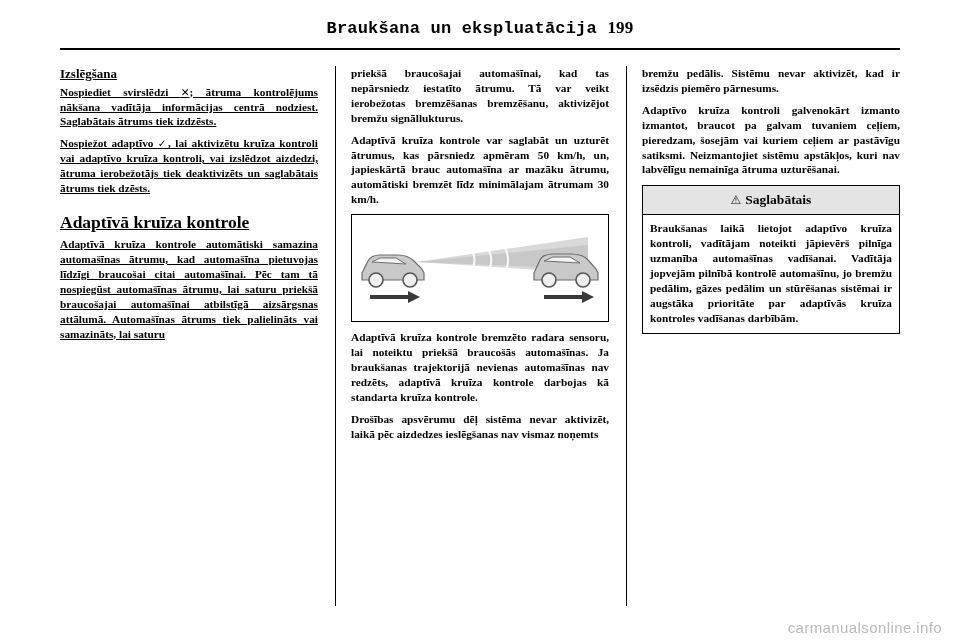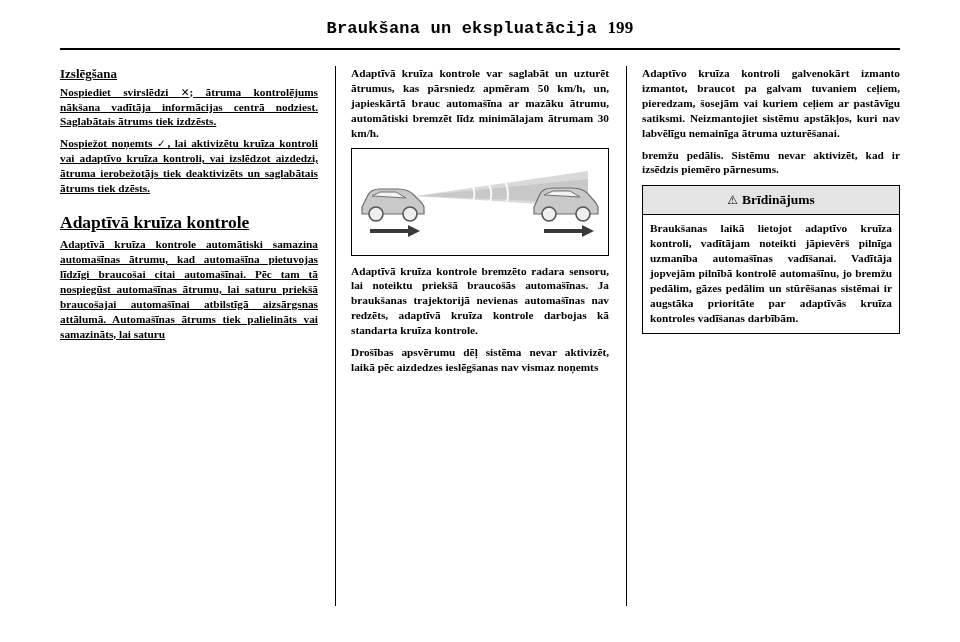--- a/index.html
+++ b/index.html
@@ -162,26 +162,27 @@
   <div class="header-rule"></div>
 
   <div class="columns">
 
     <div class="divider div1"></div>
     <div class="divider div2"></div>
 
     <div class="col col1">
       <h2 class="sub">Izslēgšana</h2>
       <p><span>Nospiediet svirslēdzi </span><span class="sym">✕</span><span>; ātruma kontrolējums nākšana vadītāja informācijas centrā nodziest. Saglabātais ātrums tiek izdzēsts.</span></p>
-      <p><span>Nospiežot noņemts </span><span class="sym">✓</span><span>, lai aktivizētu kruīza kontroli vai adaptīvo kruīza kontroli, vai izslēdzot aizdedzi, ātruma ierobežotājs tiek deaktivizēts un saglabātais ātrums tiek dzēsts.</span></p>
+      <p><span>Nospiežot adaptīvo </span><span class="sym">✓</span><span>, lai aktivizētu kruīza kontroli vai adaptīvo kruīza kontroli, vai izslēdzot aizdedzi, ātruma ierobežotājs tiek deaktivizēts un saglabātais ātrums tiek dzēsts.</span></p>
       <h1 class="main">Adaptīvā kruīza kontrole</h1>
       <p>Adaptīvā kruīza kontrole automātiski samazina automašīnas ātrumu, kad automašīna pietuvojas līdzīgi braucošai citai automašīnai. Pēc tam tā nospiegūst automašīnas ātrumu, lai saturu priekšā braucošajai automašīnai atbilstīgā aizsārgsnas attālumā. Automašīnas ātrums tiek palielināts vai samazināts, lai saturu</p>
     </div>
 
     <div class="col col2">
+      <p>priekšā braucošajai automašīnai, kad tas nepārsniedz iestatīto ātrumu. Tā var veikt ierobežotas bremzēšanas bremzēšanu, aktivizējot bremžu signāllukturus.</p>
       <p>Adaptīvā kruīza kontrole var saglabāt un uzturēt ātrumus, kas pārsniedz apmēram 50 km/h, un, japieskārtā brauc automašīna ar mazāku ātrumu, automātiski bremzēt līdz minimālajam ātrumam 30 km/h.</p>
 
       <div class="figure">
         <svg width="256" height="106" viewBox="0 0 256 106" xmlns="http://www.w3.org/2000/svg">
           <rect x="0" y="0" width="256" height="106" fill="#ffffff"></rect>
 
           <polygon points="64,47 236,22 236,58" fill="#d9d9d9"></polygon>
           <polygon points="64,47 236,30 236,54" fill="#c8c8c8"></polygon>
 
           <g stroke="#ffffff" stroke-width="2" fill="none" opacity="0.9">
@@ -211,26 +212,27 @@
             <polygon points="230,76 242,82 230,88"></polygon>
           </g>
         </svg>
       </div>
 
       <p>Adaptīvā kruīza kontrole bremzēto radara sensoru, lai noteiktu priekšā braucošās automašīnas. Ja braukšanas trajektorijā nevienas automašīnas nav redzēts, adaptīvā kruīza kontrole darbojas kā standarta kruīza kontrole.</p>
       <p>Drošības apsvērumu dēļ sistēma nevar aktivizēt, laikā pēc aizdedzes ieslēgšanas nav vismaz noņemts</p>
     </div>
 
     <div class="col col3">
+      <p>bremžu pedālis. Sistēmu nevar aktivizēt, kad ir izsēdzis piemēro pārnesums.</p>
       <p>Adaptīvo kruīza kontroli galvenokārt izmanto izmantot, braucot pa galvam tuvaniem ceļiem, pieredzam, šosejām vai kuriem ceļiem ar pastāvīgu satiksmi. Neizmantojiet sistēmu apstākļos, kuri nav labvēlīgu nemainīga ātruma uzturēšanai.</p>
-      <p>bremžu pedālis. Sistēmu nevar aktivizēt, kad ir izsēdzis piemēro pārnesums.</p>
 
       <div class="warnbox">
         <div class="warnhead">
-          <span class="wicon">⚠</span><span>Brīdinājums</span>
+          <span class="wicon">⚠</span><span>Saglabātais</span>
         </div>
         <div class="warnbody">Braukšanas laikā lietojot adaptīvo kruīza kontroli, vadītājam noteikti jāpievērš pilnīga uzmanība automašīnas vadīšanai. Vadītāja jopvejām pilnībā kontrolē automašīnu, jo bremžu pedālim, gāzes pedālim un stūrēšanas sistēmai ir augstāka prioritāte par adaptīvās kruīza kontroles vadīšanas darbībām.</div>
       </div>
     </div>
 
   </div>
 
+  <div class="watermark">carmanualsonline.info</div>
 </div>
 
 </body></html>

